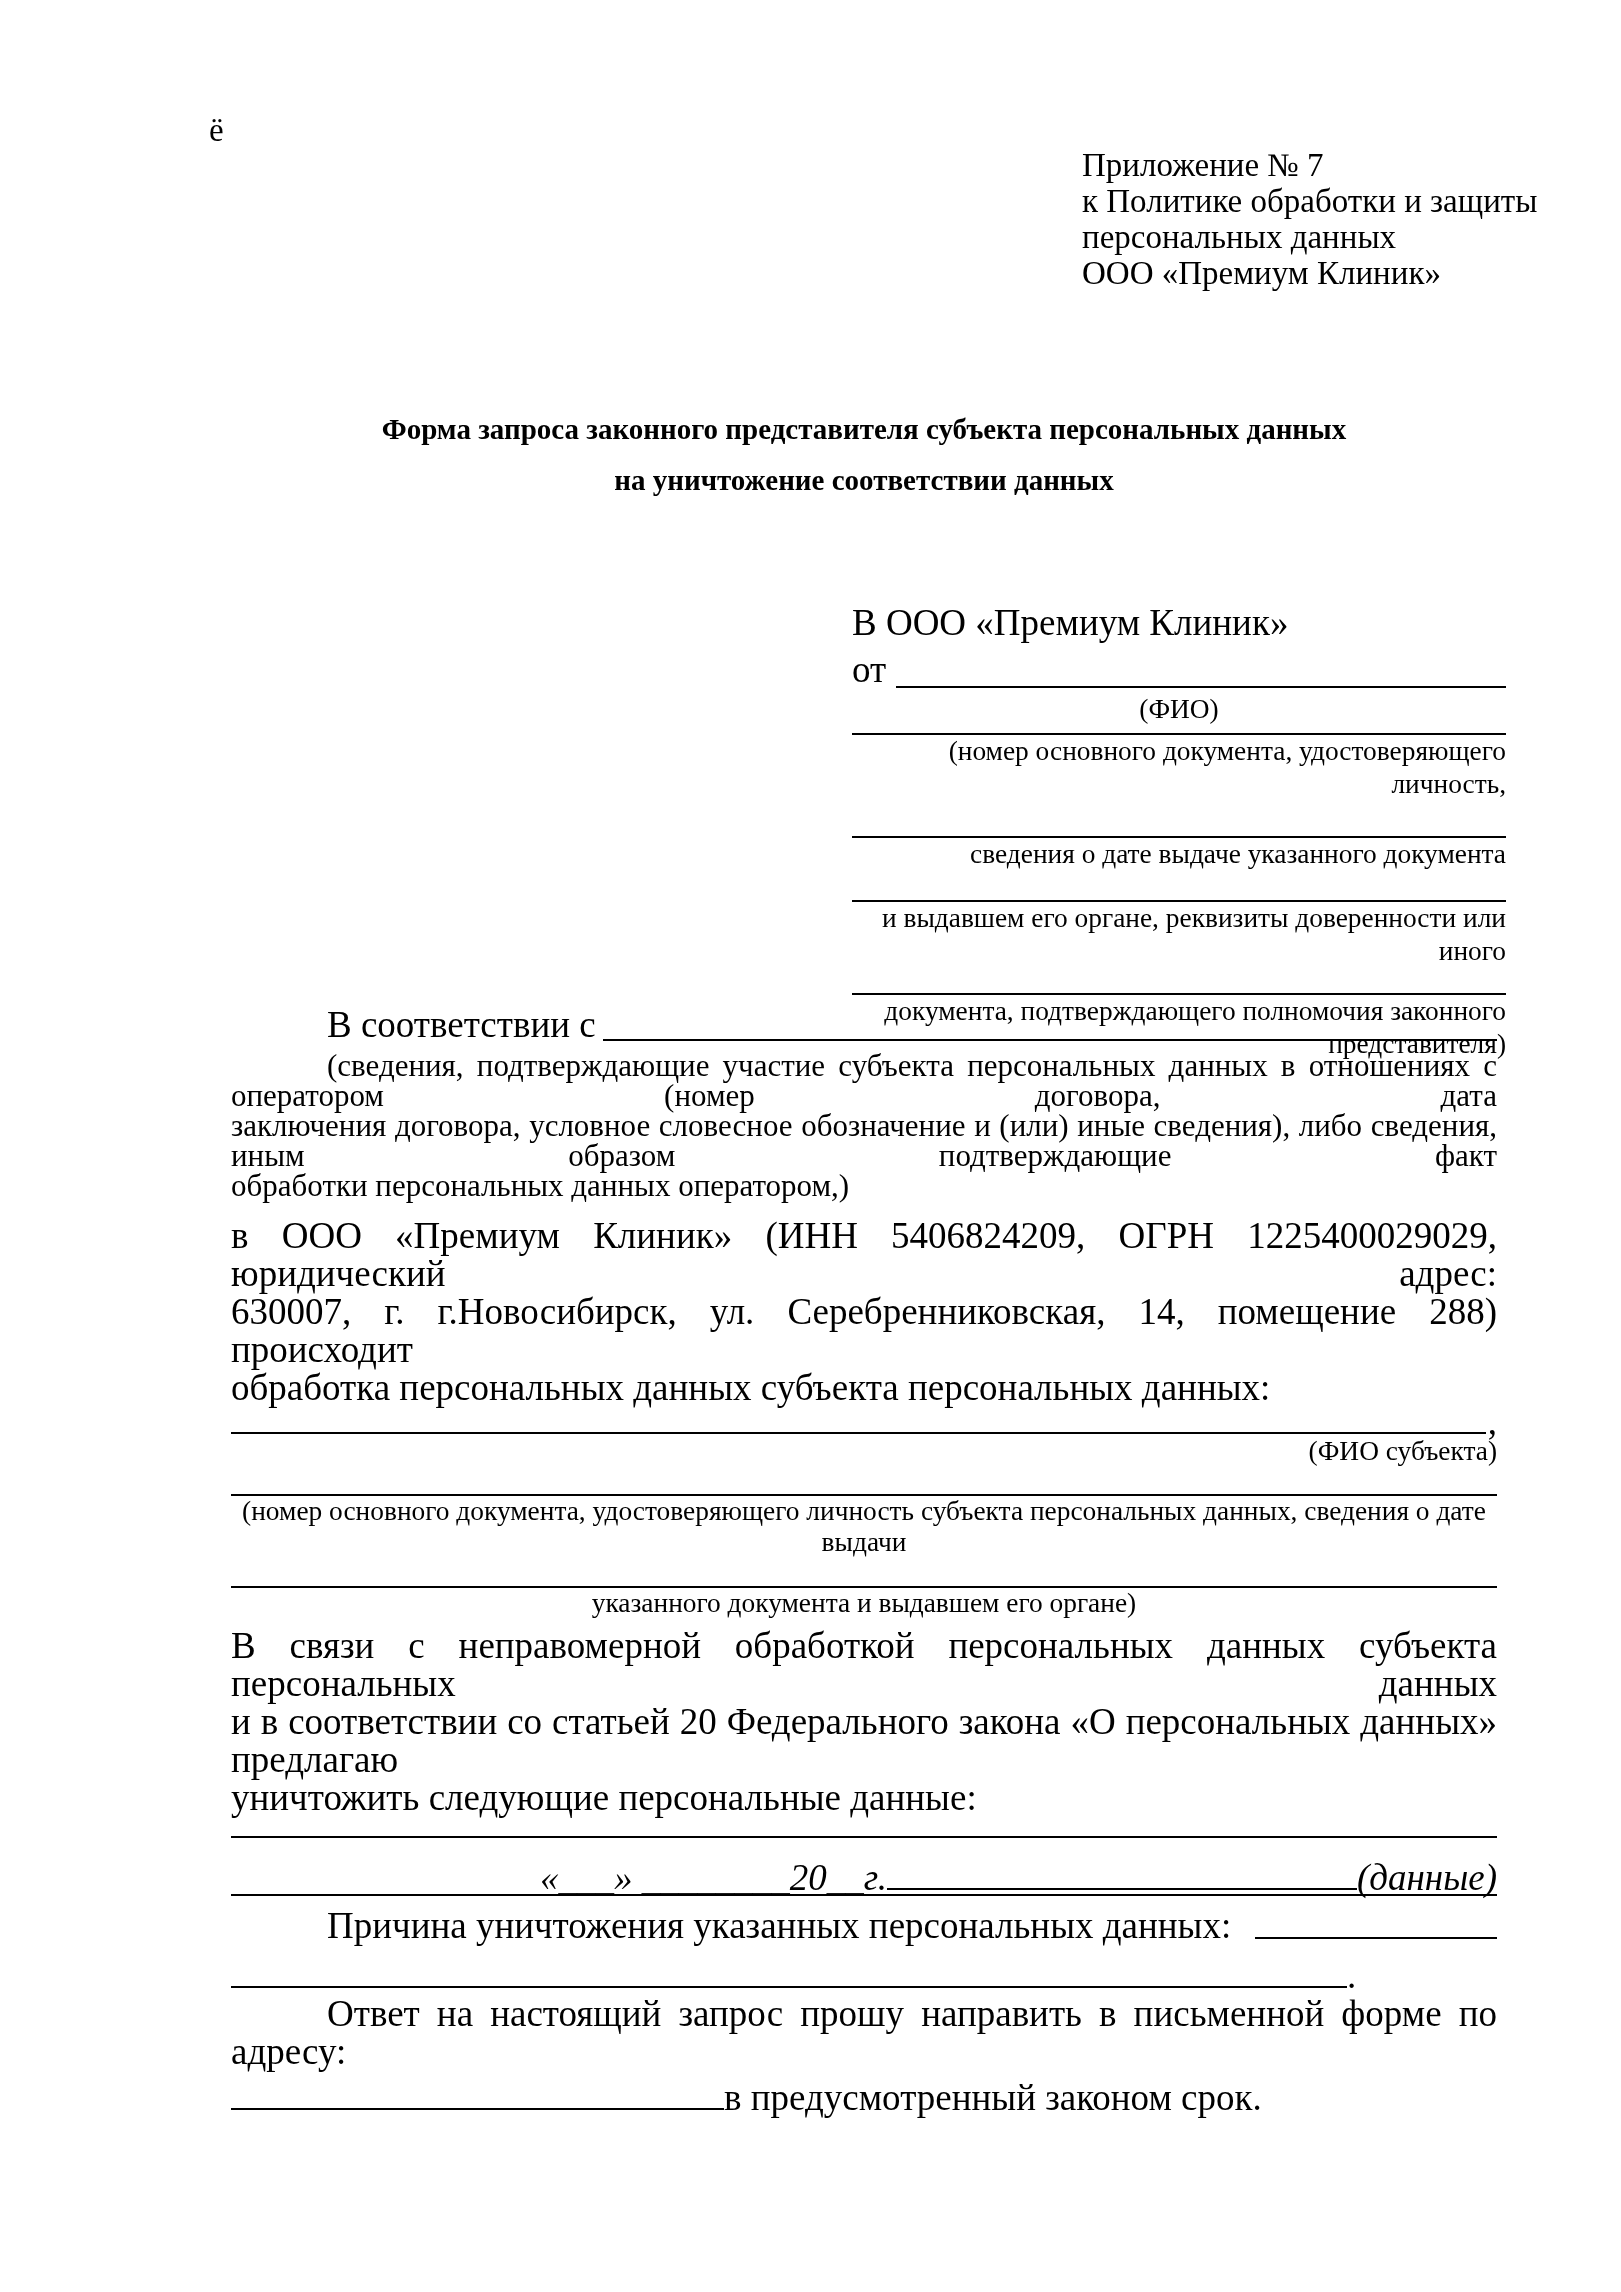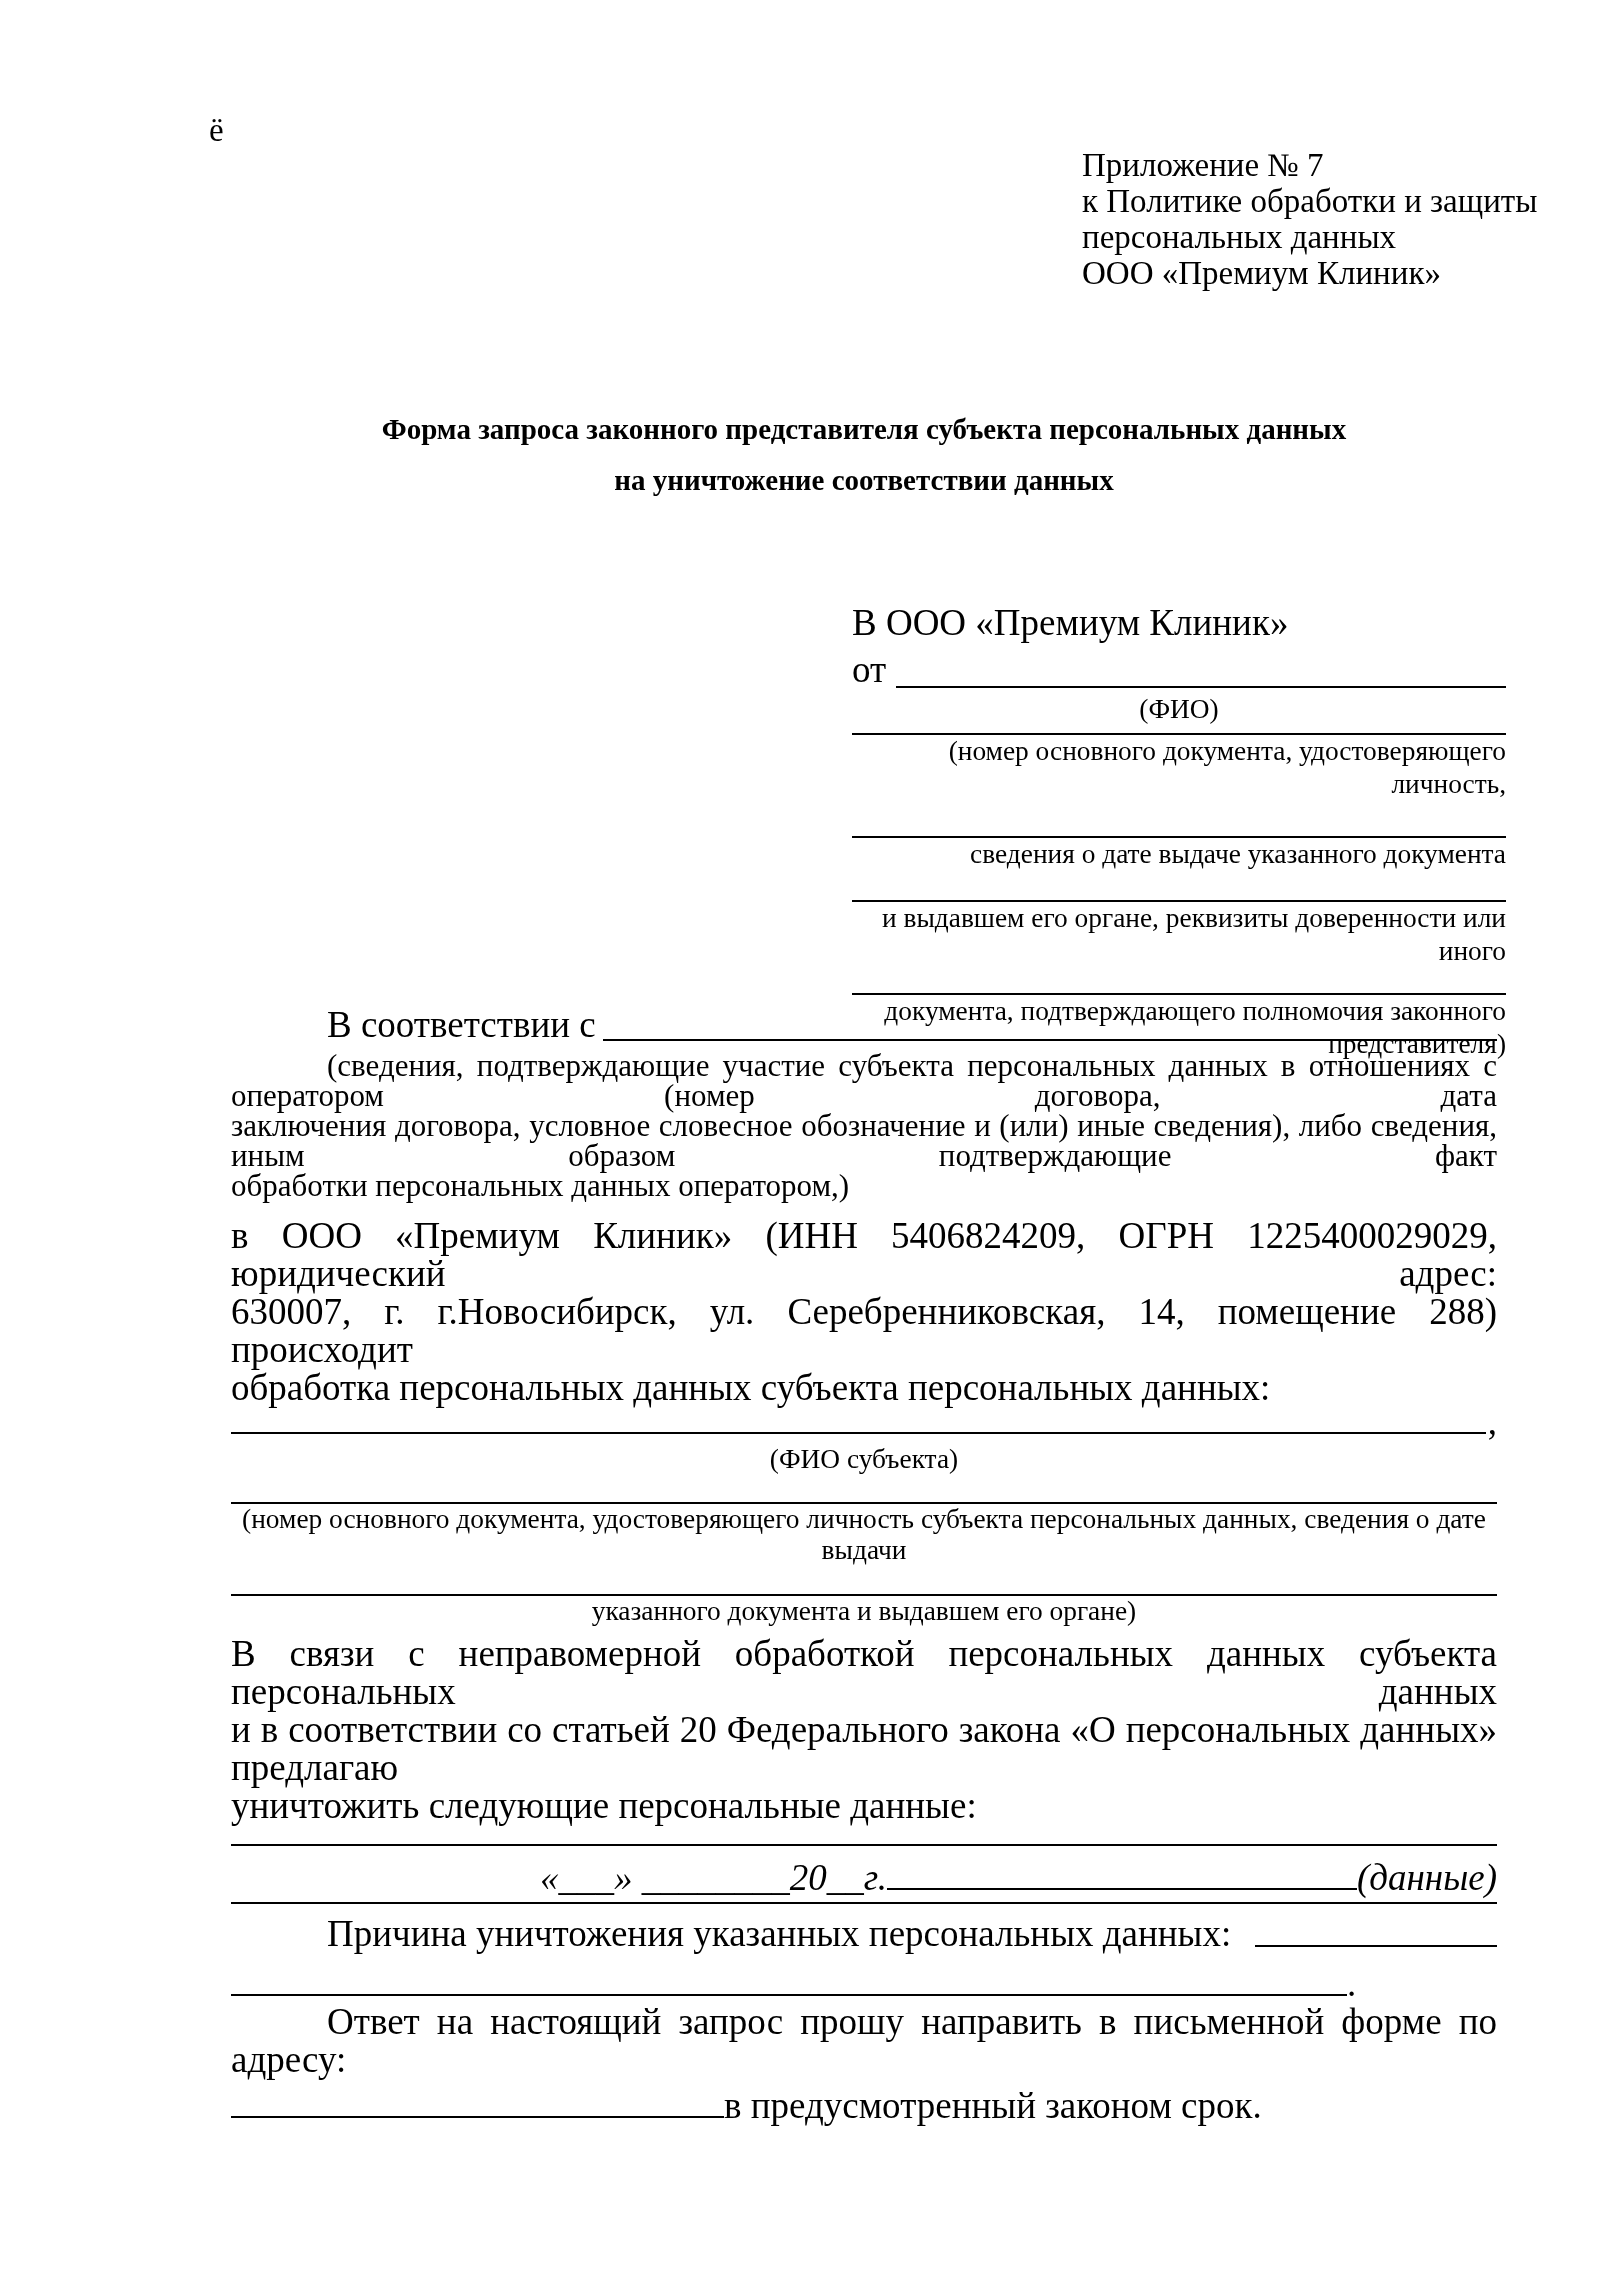--- a/index.html
+++ b/index.html
@@ -115,21 +115,21 @@
     <div class="bpar" style="margin-top:15.7px;">
       <div class="ln">в ООО «Премиум Клиник» (ИНН 5406824209, ОГРН 1225400029029, юридический адрес:</div>
       <div class="ln">630007, г. г.Новосибирск, ул. Серебренниковская, 14, помещение 288) происходит</div>
       <div class="ln last">обработка персональных данных субъекта персональных данных:</div>
     </div>
 
     <div class="comma-row">
       <span class="fill"></span>
       <span class="tail">,</span>
     </div>
-    <div class="cap28" style="margin-top:10px;">(ФИО субъекта)</div>
+    <div class="cap28" style="margin-top:2px;text-align:right;">(ФИО субъекта)</div>
 
     <div class="b-rule br1"></div>
     <div class="cap28">(номер основного документа, удостоверяющего личность субъекта персональных данных, сведения о дате выдачи</div>
 
     <div class="b-rule br1"></div>
     <div class="cap28">указанного документа и выдавшем его органе)</div>
 
     <div class="bpar" style="margin-top:7.8px;">
       <div class="ln">В связи с неправомерной обработкой персональных данных субъекта персональных данных</div>
       <div class="ln">и в соответствии со статьей 20 Федерального закона «О персональных данных» предлагаю</div>

